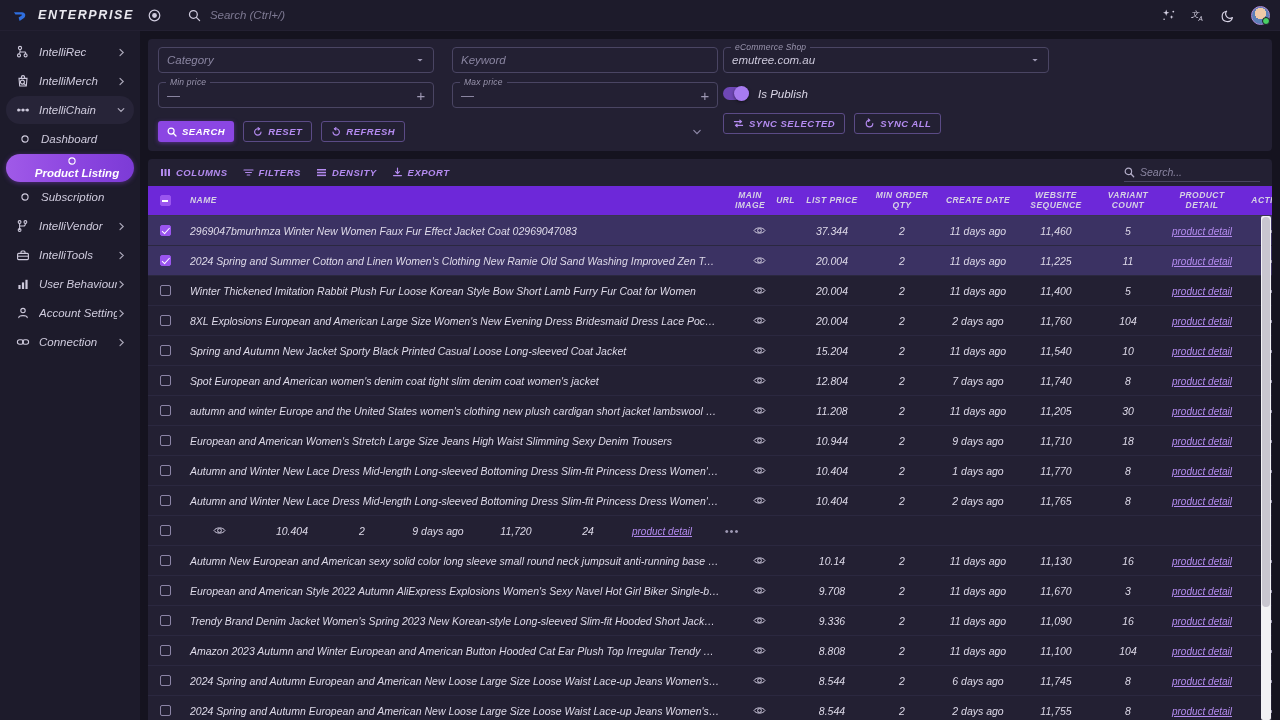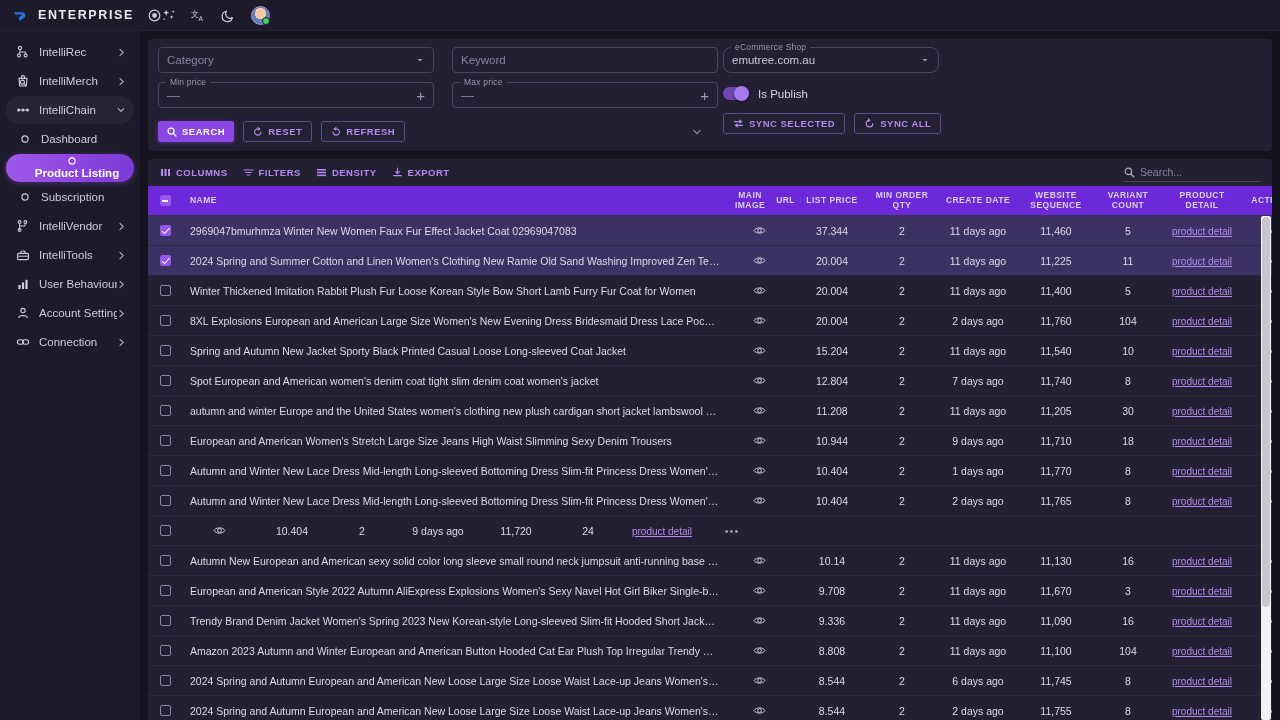--- a/index.html
+++ b/index.html
@@ -3,21 +3,21 @@
 <meta charset="utf-8">
 <style>
   * { box-sizing: border-box; margin: 0; padding: 0; }
   html, body {
     width: 1280px; height: 720px;
     background: #15131f;
     font-family: "Liberation Sans", sans-serif;
     color: #e7e5ee;
     overflow: hidden;
   }
-  .app { display: flex; flex-direction: column; width: 1280px; height: 720px; }
+  .app { display: flex; flex-direction: column; width: 1280px; height: 720px; font-style: italic; }
 
   
   .topbar {
     height: 31px; flex: 0 0 31px;
     background: #1d1b2b;
     display: flex; align-items: center;
     padding: 0 10px 0 12px;
     border-bottom: 1px solid #232032;
   }
   .logo-mark { width: 17px; height: 17px; margin-right: 9px; flex: 0 0 auto; }
@@ -102,21 +102,21 @@
   .fld .fl-label {
     position: absolute; top: -6px; left: 7px;
     background: #232033; padding: 0 4px;
     font-size: 8.5px; color: #9a95ae; letter-spacing: .2px;
   }
   .fld .val { flex: 1 1 auto; }
   .fld .ph { flex: 1 1 auto; color: #8a85a1; }
   .fld.sel { width: 276px; flex: 0 0 276px; }
   .fld.kw  { width: 266px; flex: 0 0 266px; }
   .fld.num { flex: 1 1 0; justify-content: space-between; }
-  .fld.shop { width: 216px; flex: 0 0 270px; border-radius: 8px; }
+  .fld.shop { width: 326px; flex: 0 0 270px; }
   .dash { color: #8a85a1; font-size: 13px; line-height: 1; }
   .plus { color: #9e99b4; font-size: 15px; line-height: 1; }
 
   .btn-row { display: flex; align-items: center; gap: 9px; margin-top: 13px; }
   .btn {
     height: 21px; border-radius: 3px;
     display: inline-flex; align-items: center; gap: 5px;
     padding: 0 9px; font-size: 9.5px; font-weight: bold;
     letter-spacing: .5px; cursor: pointer; white-space: nowrap;
   }
@@ -235,20 +235,29 @@
         <path d="M2 5.2 L10 5.2 C13.6 5.2 14.6 9.2 11.2 11.6 L7.6 14 L6.6 10.6 L9.4 8.8 C10.2 8.3 10 7.6 9.2 7.6 L3.4 7.6 Z" fill="#2f6fe0"></path>
       </svg>
     </span>
     <span class="brand">ENTERPRISE</span>
     <span class="rec-dot">
       <svg width="13" height="13" viewBox="0 0 13 13">
         <circle cx="6.5" cy="6.5" r="5.3" fill="none" stroke="#cfcbdd" stroke-width="1.2"></circle>
         <circle cx="6.5" cy="6.5" r="2.4" fill="#cfcbdd"></circle>
       </svg>
     </span>
+    <div class="topbar-search">
+      <span>
+        <svg width="13" height="13" viewBox="0 0 13 13">
+          <circle cx="5.4" cy="5.4" r="3.9" fill="none" stroke="#cfcbdd" stroke-width="1.25"></circle>
+          <line x1="8.4" y1="8.4" x2="11.6" y2="11.6" stroke="#cfcbdd" stroke-width="1.25" stroke-linecap="round"></line>
+        </svg>
+      </span>
+      <span class="ph">Search (Ctrl+/)</span>
+    </div>
     <div class="topbar-icons">
       <span>
         <svg width="15" height="15" viewBox="0 0 15 15">
           <path d="M5.2 1.6 L6 4 L8.4 4.8 L6 5.6 L5.2 8 L4.4 5.6 L2 4.8 L4.4 4 Z" fill="#d8d4e6"></path>
           <path d="M10.6 7.2 L11.1 8.6 L12.5 9.1 L11.1 9.6 L10.6 11 L10.1 9.6 L8.7 9.1 L10.1 8.6 Z" fill="#d8d4e6"></path>
           <circle cx="12.3" cy="3.6" r=".9" fill="#d8d4e6"></circle>
           <circle cx="3.1" cy="11.3" r=".8" fill="#d8d4e6"></circle>
         </svg>
       </span>
       <span>

